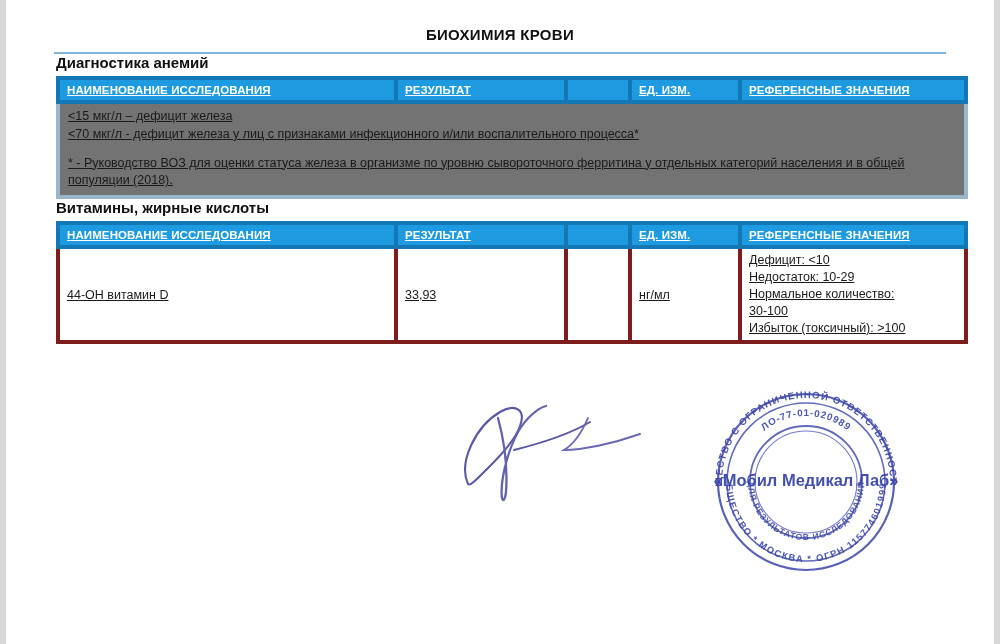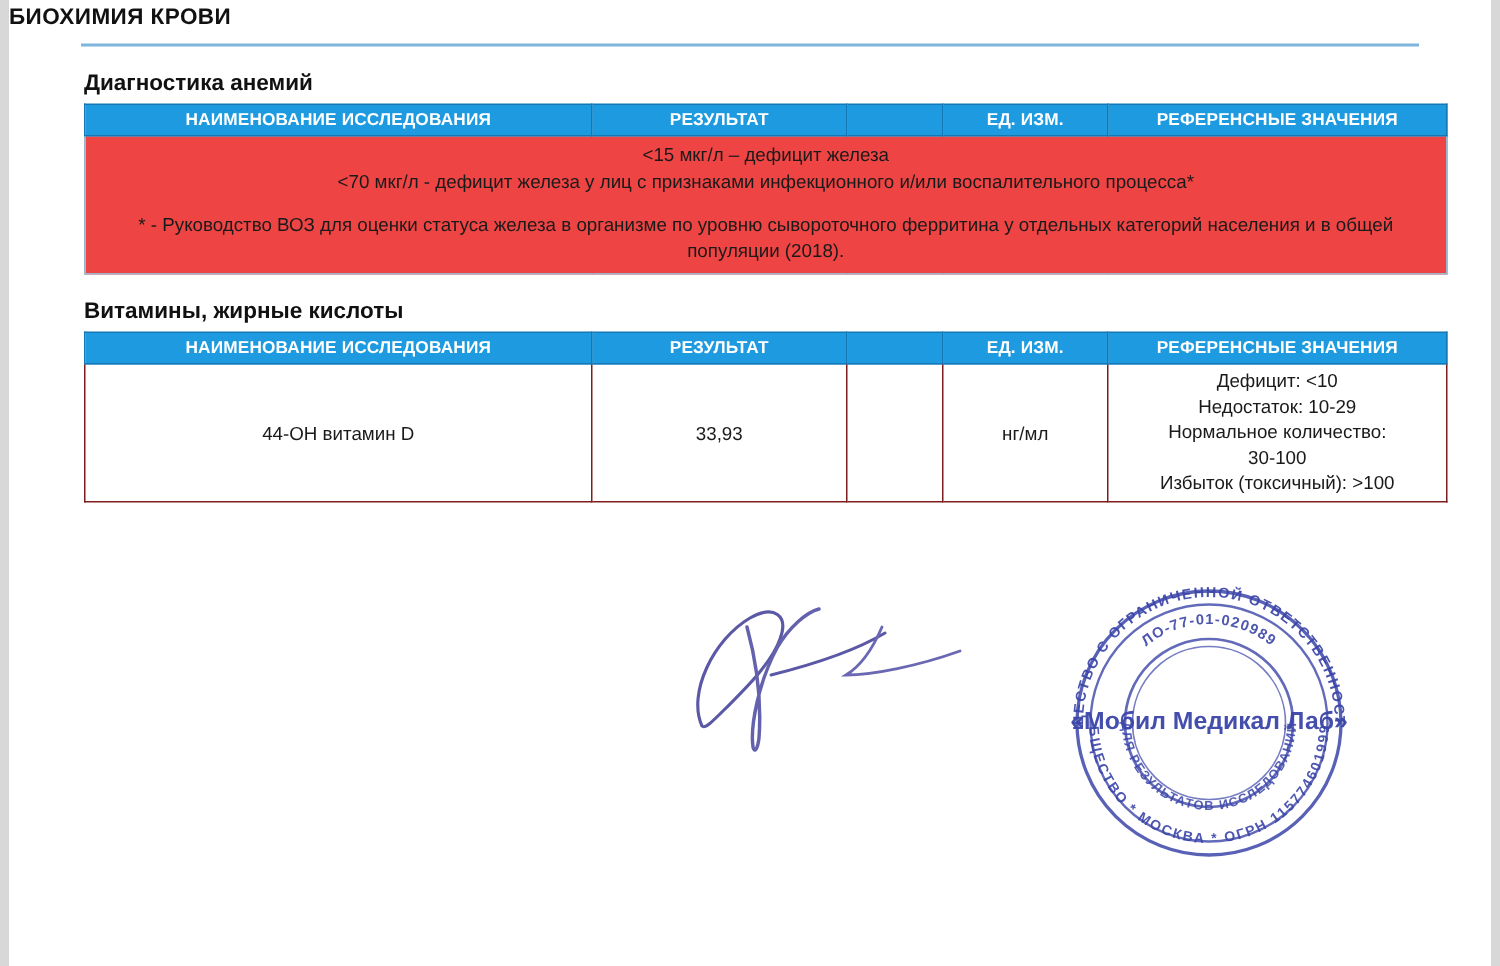--- a/index.html
+++ b/index.html
@@ -17,66 +17,67 @@
   }
   .page {
     position: absolute;
     inset: 0;
     background: #ffffff;
     border-left: 6px solid #d8d8d8;
     border-right: 6px solid #d8d8d8;
     box-sizing: border-box;
   }
   .doc-title {
-    text-align: left;
+    text-align: center;
     font-size: 15px;
     font-weight: bold;
     letter-spacing: .3px;
     color: #111;
-    margin: 3px 0 0 0;
+    margin: 26px 0 0 0;
     padding: 0;
   }
   .title-rule {
     height: 2px;
     background: #7fb5dc;
     margin: 9px 48px 0 48px;
   }
   .section-title {
     font-size: 15px;
     font-weight: bold;
     color: #111;
-    margin: 16px 0 5px 50px;
+    margin: 0 0 5px 50px;
   }
   table.lab {
     width: 908px;
     margin-left: 50px;
     border-collapse: collapse;
     table-layout: fixed;
     font-size: 12.5px;
   }
   table.lab th, table.lab td {
-    border: 1px solid #7f1d1d;
+    border: 4px solid #7f1d1d;
     padding: 3px 7px;
     vertical-align: middle;
-    text-align: center;
+    text-align: left;
+    text-decoration: underline;
   }
   table.lab thead th {
     background: #1e9be0;
     color: #ffffff;
     font-size: 11.5px;
     font-weight: bold;
     letter-spacing: .1px;
     padding: 4px 7px;
     white-space: nowrap;
     border-color: #1378b5;
   }
   td.val-cell, td.unit-cell, td.blank-cell { }
   tr.data-row td { height: 19px; }
   tr.note-row td {
-    background: #ef4444;
+    background: #737373;
     border-color: #9ab6cc;
     font-size: 12.5px;
     line-height: 1.42;
     padding: 4px 8px 5px 8px;
   }
   td.ref-multiline {
     line-height: 1.36;
     padding-top: 4px;
     padding-bottom: 4px;
   }

